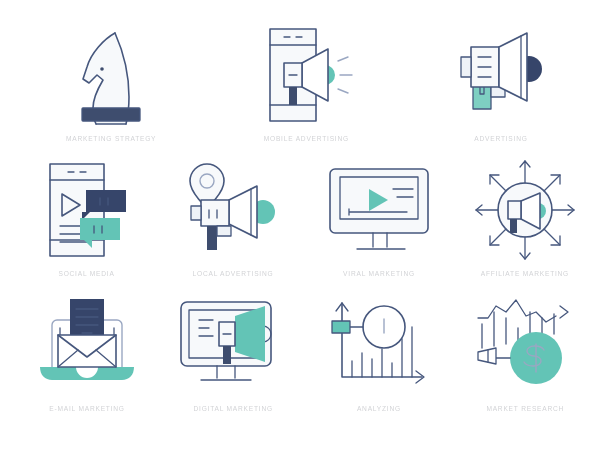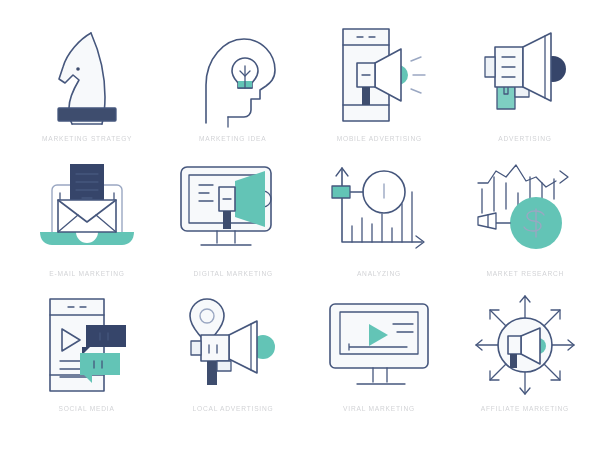--- a/index.html
+++ b/index.html
@@ -89,34 +89,20 @@
           <path class="ln" d="M52 10 c8 18 14 42 14 64 0 10-1 19-3 27"></path>
           <path class="ln-thin" d="M33 101 h30"></path>
           <circle cx="39" cy="46" r="1.8" class="fill-navy"></circle>
           <rect class="fill-navy" x="19" y="85" width="58" height="13" rx="1"></rect>
           <rect class="ln-thin fill-navy" x="19" y="85" width="58" height="13" rx="1"></rect>
         </svg>
       </div>
       <div class="icon-label">MARKETING STRATEGY</div>
     </div>
 
-    <div class="icon-cell">
-      <div class="icon-art">
-        <svg width="98" height="104" viewBox="0 0 98 104">
-          <path class="ln" d="M22 100 V62 C22 36 40 16 60 16 c18 0 31 15 31 31 0 9-5 13-9 16 l-6 4 v9 h-9 v11 c0 4-3 7-7 7 H44"></path>
-          <path class="ln-thin" d="M44 94 v10"></path>
-          <path class="ln" d="M48 48 a13 13 0 1 1 26 0 c0 6-4 9-6 12 v5 H54 v-5 c-2-3-6-6-6-12z"></path>
-          <path class="fill-teal" d="M54 58 h14 v7 H54z"></path>
-          <path class="ln-thin" d="M54 65 h14"></path>
-          <path class="ln-thin" d="M61 43 v22"></path>
-          <path class="ln-thin" d="M56 48 l5 5 5-5"></path>
-        </svg>
-      </div>
-      <div class="icon-label">MARKETING IDEA</div>
-    </div>
 
     <div class="icon-cell">
       <div class="icon-art">
         <svg width="108" height="104" viewBox="0 0 108 104">
           <path class="fill-pale" d="M18 6 h46 v92 H18z"></path>
           <path class="ln" d="M18 6 h46 v92 H18z"></path>
           <path class="ln-thin" d="M18 22 h46 M18 82 h46"></path>
           <path class="ln-thin" d="M32 14 h6 M44 14 h6"></path>
           <circle class="fill-teal" cx="73" cy="52" r="10"></circle>
           <path class="fill-white" d="M50 40 L76 26 v52 L50 64z"></path>
@@ -144,114 +130,20 @@
           <path class="ln" d="M22 22 h28 v40 H22z"></path>
           <path class="fill-pale2" d="M12 32 h10 v20 H12z"></path>
           <path class="ln-thin" d="M12 32 h10 v20 H12z"></path>
           <path class="fill-white" d="M50 22 L78 8 v68 L50 62z"></path>
           <path class="ln" d="M50 22 L78 8 v68 L50 62z"></path>
           <path class="ln-thin" d="M72 11 v62"></path>
           <path class="ln-thin" d="M29 32 h13 M29 42 h13 M29 52 h13"></path>
         </svg>
       </div>
       <div class="icon-label">ADVERTISING</div>
-    </div>
-
-  </div>
-
-  <div class="icon-row">
-
-    <div class="icon-cell">
-      <div class="icon-art">
-        <svg width="110" height="96" viewBox="0 0 110 96">
-          <path class="ln-lt" d="M20 70 V28 a5 5 0 0 1 5 -5 h60 a5 5 0 0 1 5 5 v42"></path>
-          <path class="ln-thin" d="M28 70 V31 M82 70 V31"></path>
-          <path class="fill-teal" d="M8 70 h94 a0 0 0 0 1 0 0 c0 8-5 13-12 13 H20 c-7 0-12-5-12-13z"></path>
-          <path class="fill-white" d="M44 70 h22 a11 11 0 0 1 -22 0z"></path>
-          <rect class="fill-navy2" x="38" y="2" width="34" height="44"></rect>
-          <path class="ln-thin" d="M44 12 h22 M44 20 h22 M44 28 h22 M50 36 h10" stroke="#ffffff"></path>
-          <path class="fill-white" d="M26 38 h58 v32 H26z"></path>
-          <path class="ln" d="M26 38 h58 v32 H26z"></path>
-          <path class="ln" d="M26 38 L55 60 L84 38"></path>
-          <path class="ln-thin" d="M26 70 L46 53 M84 70 L64 53"></path>
-        </svg>
-      </div>
-      <div class="icon-label">E-MAIL MARKETING</div>
-    </div>
-
-    <div class="icon-cell">
-      <div class="icon-art">
-        <svg width="108" height="98" viewBox="0 0 108 98">
-          <path class="fill-pale" d="M8 6 h78 a6 6 0 0 1 6 6 v52 a6 6 0 0 1 -6 6 H8 a6 6 0 0 1 -6 -6 V12 a6 6 0 0 1 6 -6z"></path>
-          <path class="ln" d="M8 6 h78 a6 6 0 0 1 6 6 v52 a6 6 0 0 1 -6 6 H8 a6 6 0 0 1 -6 -6 V12 a6 6 0 0 1 6 -6z"></path>
-          <path class="ln-thin" d="M10 14 h72 v48 H10z"></path>
-          <path class="ln-thin" d="M20 24 h14 M20 32 h10 M20 40 h14"></path>
-          <circle class="ln-thin" cx="84" cy="38" r="8"></circle>
-          <path class="fill-teal" d="M56 20 L86 10 v56 L56 56z"></path>
-          <path class="fill-pale" d="M40 26 h16 v24 H40z"></path>
-          <path class="ln" d="M40 26 h16 v24 H40z"></path>
-          <path class="ln-thin" d="M44 38 h8"></path>
-          <rect class="fill-navy" x="44" y="50" width="8" height="18"></rect>
-          <path class="ln-thin" d="M38 70 v12 M56 70 v12"></path>
-          <path class="ln-thin" d="M22 84 h50"></path>
-        </svg>
-      </div>
-      <div class="icon-label">DIGITAL MARKETING</div>
-    </div>
-
-    <div class="icon-cell">
-      <div class="icon-art">
-        <svg width="106" height="96" viewBox="0 0 106 96">
-          <path class="ln" d="M16 6 V80 H96"></path>
-          <path class="ln-thin" d="M10 14 l6 -8 6 8"></path>
-          <path class="ln-thin" d="M90 74 l8 6 -8 6"></path>
-          <g class="ln-thin">
-            <path d="M26 64 V80"></path>
-            <path d="M36 56 V80"></path>
-            <path d="M46 62 V80"></path>
-            <path d="M56 52 V80"></path>
-            <path d="M66 66 V80"></path>
-            <path d="M76 42 V80"></path>
-            <path d="M86 30 V80"></path>
-          </g>
-          <circle class="fill-white" cx="58" cy="30" r="21"></circle>
-          <circle class="ln" cx="58" cy="30" r="21"></circle>
-          <path class="ln-lt" d="M58 22 v14"></path>
-          <path class="ln" d="M37 30 H24"></path>
-          <path class="fill-teal" d="M6 24 h18 v12 H6z"></path>
-          <path class="ln-thin" d="M6 24 h18 v12 H6z"></path>
-        </svg>
-      </div>
-      <div class="icon-label">ANALYZING</div>
-    </div>
-
-    <div class="icon-cell">
-      <div class="icon-art">
-        <svg width="110" height="98" viewBox="0 0 110 98">
-          <path class="ln-thin" d="M8 22 h10 l8 -12 10 6 10 -12 10 16 10 -4 10 10 10 -6"></path>
-          <path class="ln-thin" d="M90 10 l8 6 -8 6"></path>
-          <g class="ln-thin">
-            <path d="M12 28 V52"></path>
-            <path d="M24 16 V50"></path>
-            <path d="M36 22 V48"></path>
-            <path d="M48 32 V44"></path>
-            <path d="M60 16 V40"></path>
-            <path d="M72 22 V42"></path>
-            <path d="M84 18 V38"></path>
-          </g>
-          <circle class="fill-teal" cx="66" cy="62" r="26"></circle>
-          <path class="ln-lt" d="M66 48 v28" stroke="#9fdcd2"></path>
-          <path class="ln-lt" d="M74 54 a10 6 0 0 0 -10 -4 a7 5 0 0 0 0 10 a7 5 0 0 1 0 10 a10 6 0 0 1 -10 -4" stroke="#9fdcd2"></path>
-          <path class="ln" d="M40 62 H26"></path>
-          <path class="fill-white" d="M8 56 l18 -4 v16 l-18 -4z"></path>
-          <path class="ln-thin" d="M8 56 l18 -4 v16 l-18 -4z"></path>
-          <path class="ln-thin" d="M18 54 v12"></path>
-        </svg>
-      </div>
-      <div class="icon-label">MARKET RESEARCH</div>
     </div>
 
   </div>
 
   <div class="icon-row">
 
     <div class="icon-cell">
       <div class="icon-art">
         <svg width="106" height="104" viewBox="0 0 106 104">
           <path class="fill-pale" d="M16 6 h54 v92 H16z"></path>
@@ -337,13 +229,107 @@
           <path class="fill-pale" d="M38 44 h13 v18 H38z"></path>
           <path class="ln" d="M38 44 h13 v18 H38z"></path>
           <rect class="fill-navy" x="40" y="62" width="7" height="14"></rect>
         </svg>
       </div>
       <div class="icon-label">AFFILIATE MARKETING</div>
     </div>
 
   </div>
 
+  <div class="icon-row">
+
+    <div class="icon-cell">
+      <div class="icon-art">
+        <svg width="110" height="96" viewBox="0 0 110 96">
+          <path class="ln-lt" d="M20 70 V28 a5 5 0 0 1 5 -5 h60 a5 5 0 0 1 5 5 v42"></path>
+          <path class="ln-thin" d="M28 70 V31 M82 70 V31"></path>
+          <path class="fill-teal" d="M8 70 h94 a0 0 0 0 1 0 0 c0 8-5 13-12 13 H20 c-7 0-12-5-12-13z"></path>
+          <path class="fill-white" d="M44 70 h22 a11 11 0 0 1 -22 0z"></path>
+          <rect class="fill-navy2" x="38" y="2" width="34" height="44"></rect>
+          <path class="ln-thin" d="M44 12 h22 M44 20 h22 M44 28 h22 M50 36 h10" stroke="#ffffff"></path>
+          <path class="fill-white" d="M26 38 h58 v32 H26z"></path>
+          <path class="ln" d="M26 38 h58 v32 H26z"></path>
+          <path class="ln" d="M26 38 L55 60 L84 38"></path>
+          <path class="ln-thin" d="M26 70 L46 53 M84 70 L64 53"></path>
+        </svg>
+      </div>
+      <div class="icon-label">E-MAIL MARKETING</div>
+    </div>
+
+    <div class="icon-cell">
+      <div class="icon-art">
+        <svg width="108" height="98" viewBox="0 0 108 98">
+          <path class="fill-pale" d="M8 6 h78 a6 6 0 0 1 6 6 v52 a6 6 0 0 1 -6 6 H8 a6 6 0 0 1 -6 -6 V12 a6 6 0 0 1 6 -6z"></path>
+          <path class="ln" d="M8 6 h78 a6 6 0 0 1 6 6 v52 a6 6 0 0 1 -6 6 H8 a6 6 0 0 1 -6 -6 V12 a6 6 0 0 1 6 -6z"></path>
+          <path class="ln-thin" d="M10 14 h72 v48 H10z"></path>
+          <path class="ln-thin" d="M20 24 h14 M20 32 h10 M20 40 h14"></path>
+          <circle class="ln-thin" cx="84" cy="38" r="8"></circle>
+          <path class="fill-teal" d="M56 20 L86 10 v56 L56 56z"></path>
+          <path class="fill-pale" d="M40 26 h16 v24 H40z"></path>
+          <path class="ln" d="M40 26 h16 v24 H40z"></path>
+          <path class="ln-thin" d="M44 38 h8"></path>
+          <rect class="fill-navy" x="44" y="50" width="8" height="18"></rect>
+          <path class="ln-thin" d="M38 70 v12 M56 70 v12"></path>
+          <path class="ln-thin" d="M22 84 h50"></path>
+        </svg>
+      </div>
+      <div class="icon-label">DIGITAL MARKETING</div>
+    </div>
+
+    <div class="icon-cell">
+      <div class="icon-art">
+        <svg width="106" height="96" viewBox="0 0 106 96">
+          <path class="ln" d="M16 6 V80 H96"></path>
+          <path class="ln-thin" d="M10 14 l6 -8 6 8"></path>
+          <path class="ln-thin" d="M90 74 l8 6 -8 6"></path>
+          <g class="ln-thin">
+            <path d="M26 64 V80"></path>
+            <path d="M36 56 V80"></path>
+            <path d="M46 62 V80"></path>
+            <path d="M56 52 V80"></path>
+            <path d="M66 66 V80"></path>
+            <path d="M76 42 V80"></path>
+            <path d="M86 30 V80"></path>
+          </g>
+          <circle class="fill-white" cx="58" cy="30" r="21"></circle>
+          <circle class="ln" cx="58" cy="30" r="21"></circle>
+          <path class="ln-lt" d="M58 22 v14"></path>
+          <path class="ln" d="M37 30 H24"></path>
+          <path class="fill-teal" d="M6 24 h18 v12 H6z"></path>
+          <path class="ln-thin" d="M6 24 h18 v12 H6z"></path>
+        </svg>
+      </div>
+      <div class="icon-label">ANALYZING</div>
+    </div>
+
+    <div class="icon-cell">
+      <div class="icon-art">
+        <svg width="110" height="98" viewBox="0 0 110 98">
+          <path class="ln-thin" d="M8 22 h10 l8 -12 10 6 10 -12 10 16 10 -4 10 10 10 -6"></path>
+          <path class="ln-thin" d="M90 10 l8 6 -8 6"></path>
+          <g class="ln-thin">
+            <path d="M12 28 V52"></path>
+            <path d="M24 16 V50"></path>
+            <path d="M36 22 V48"></path>
+            <path d="M48 32 V44"></path>
+            <path d="M60 16 V40"></path>
+            <path d="M72 22 V42"></path>
+            <path d="M84 18 V38"></path>
+          </g>
+          <circle class="fill-teal" cx="66" cy="62" r="26"></circle>
+          <path class="ln-lt" d="M66 48 v28" stroke="#9fdcd2"></path>
+          <path class="ln-lt" d="M74 54 a10 6 0 0 0 -10 -4 a7 5 0 0 0 0 10 a7 5 0 0 1 0 10 a10 6 0 0 1 -10 -4" stroke="#9fdcd2"></path>
+          <path class="ln" d="M40 62 H26"></path>
+          <path class="fill-white" d="M8 56 l18 -4 v16 l-18 -4z"></path>
+          <path class="ln-thin" d="M8 56 l18 -4 v16 l-18 -4z"></path>
+          <path class="ln-thin" d="M18 54 v12"></path>
+        </svg>
+      </div>
+      <div class="icon-label">MARKET RESEARCH</div>
+    </div>
+
+  </div>
+
 </div>
 
 </body></html>

